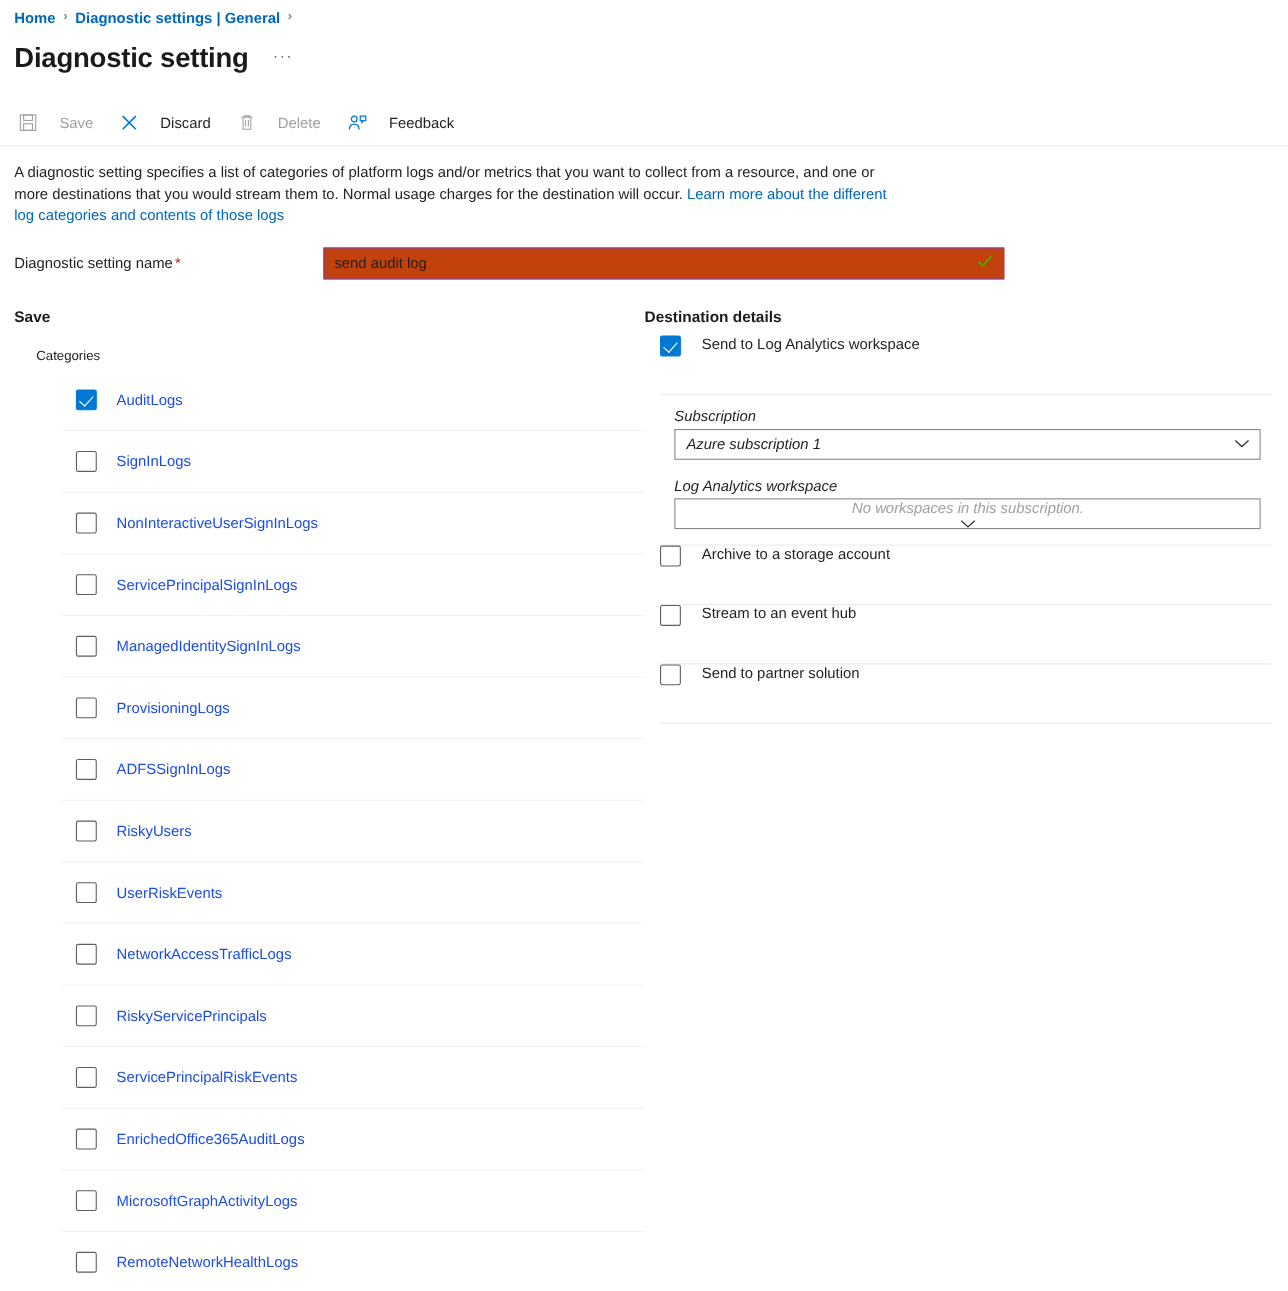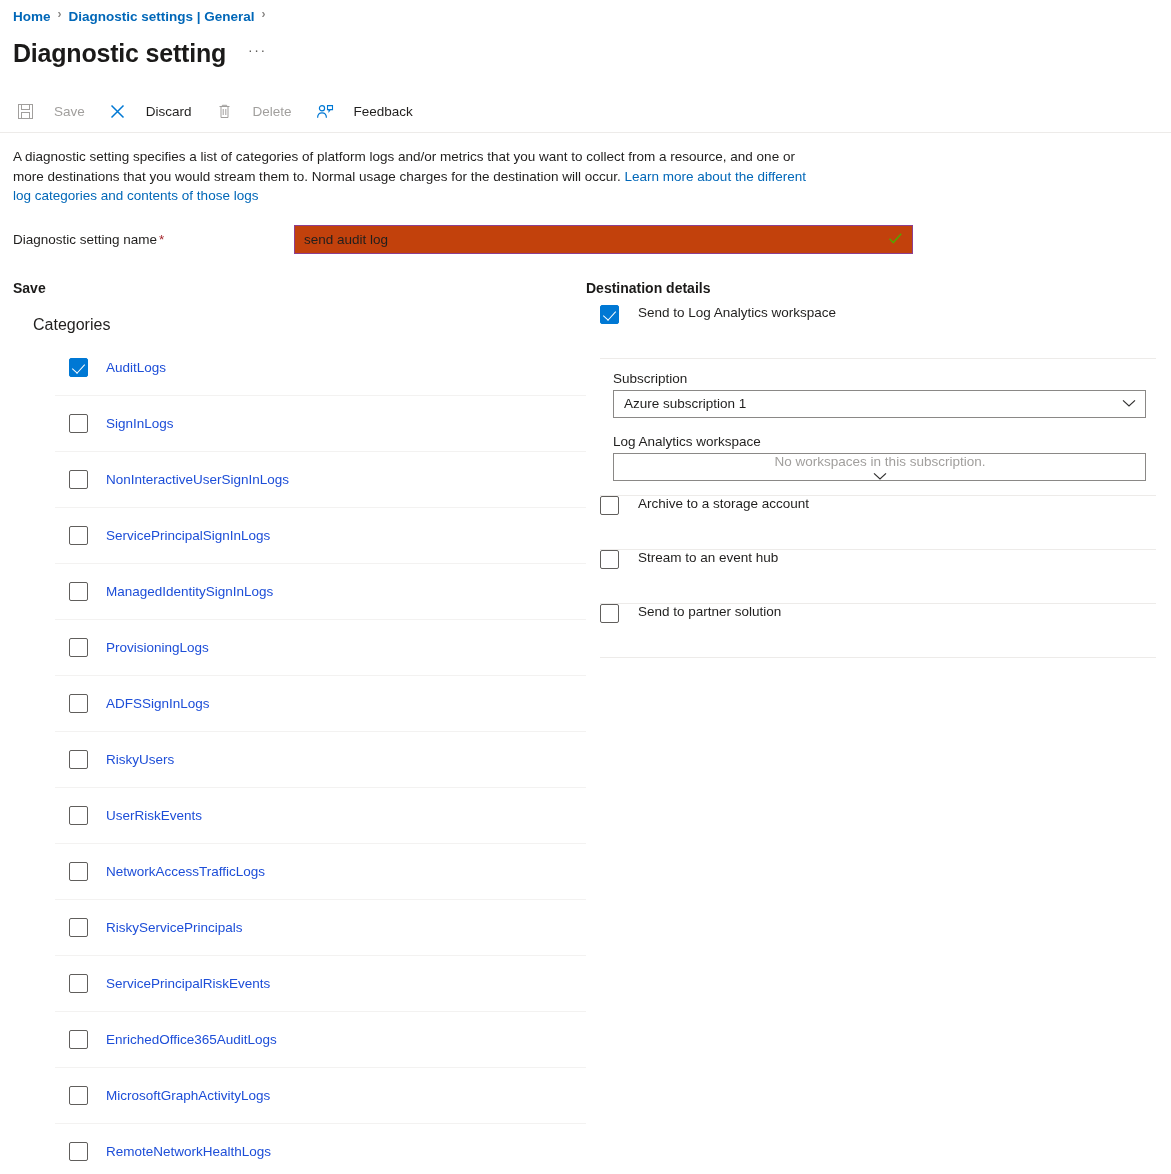--- a/index.html
+++ b/index.html
@@ -134,21 +134,21 @@
   }
   .col-left { width: 573px; }
   .col-right { width: 570px; padding-left: 0px; }
 
   .section-head {
     font-size: 14px;
     font-weight: 600;
     color: #1b1a19;
   }
   .sub-head {
-    font-size: 16px;
+    font-size: 12px;
     color: #201f1e;
     margin: 20px 0 0 20px;
   }
 
   
   .cat-list { margin-top: 6px; margin-left: 42px; }
   .cat-row {
     display: flex; align-items: center;
     height: 56px;
     border-bottom: 1px solid #f3f2f1;
@@ -191,20 +191,21 @@
     cursor: pointer;
   }
   .dest-label {
     margin-left: 19px;
     font-size: 13.5px;
     color: #201f1e;
   }
   .dest-sub {
     padding: 12px 0 14px 13px;
     border-bottom: 1px solid #edebe9;
+    font-style: italic;
   }
   .field-label {
     font-size: 13.5px;
     color: #201f1e;
     margin-bottom: 4px;
   }
   .field-label.second { margin-top: 16px; }
   .dropdown {
     width: 533px;
     height: 28px;

